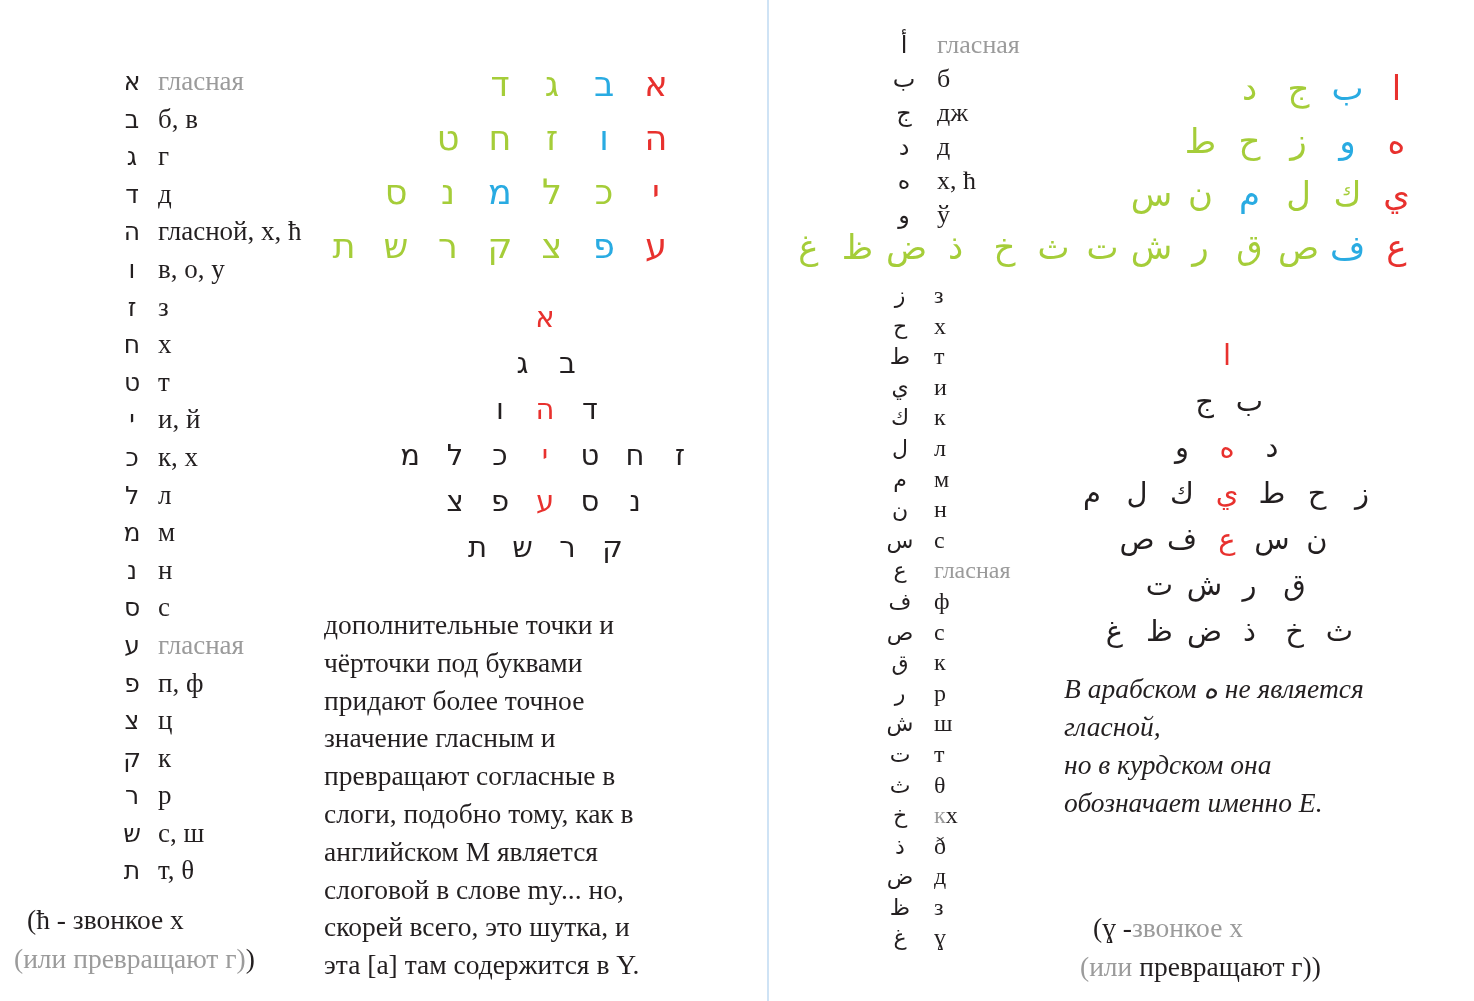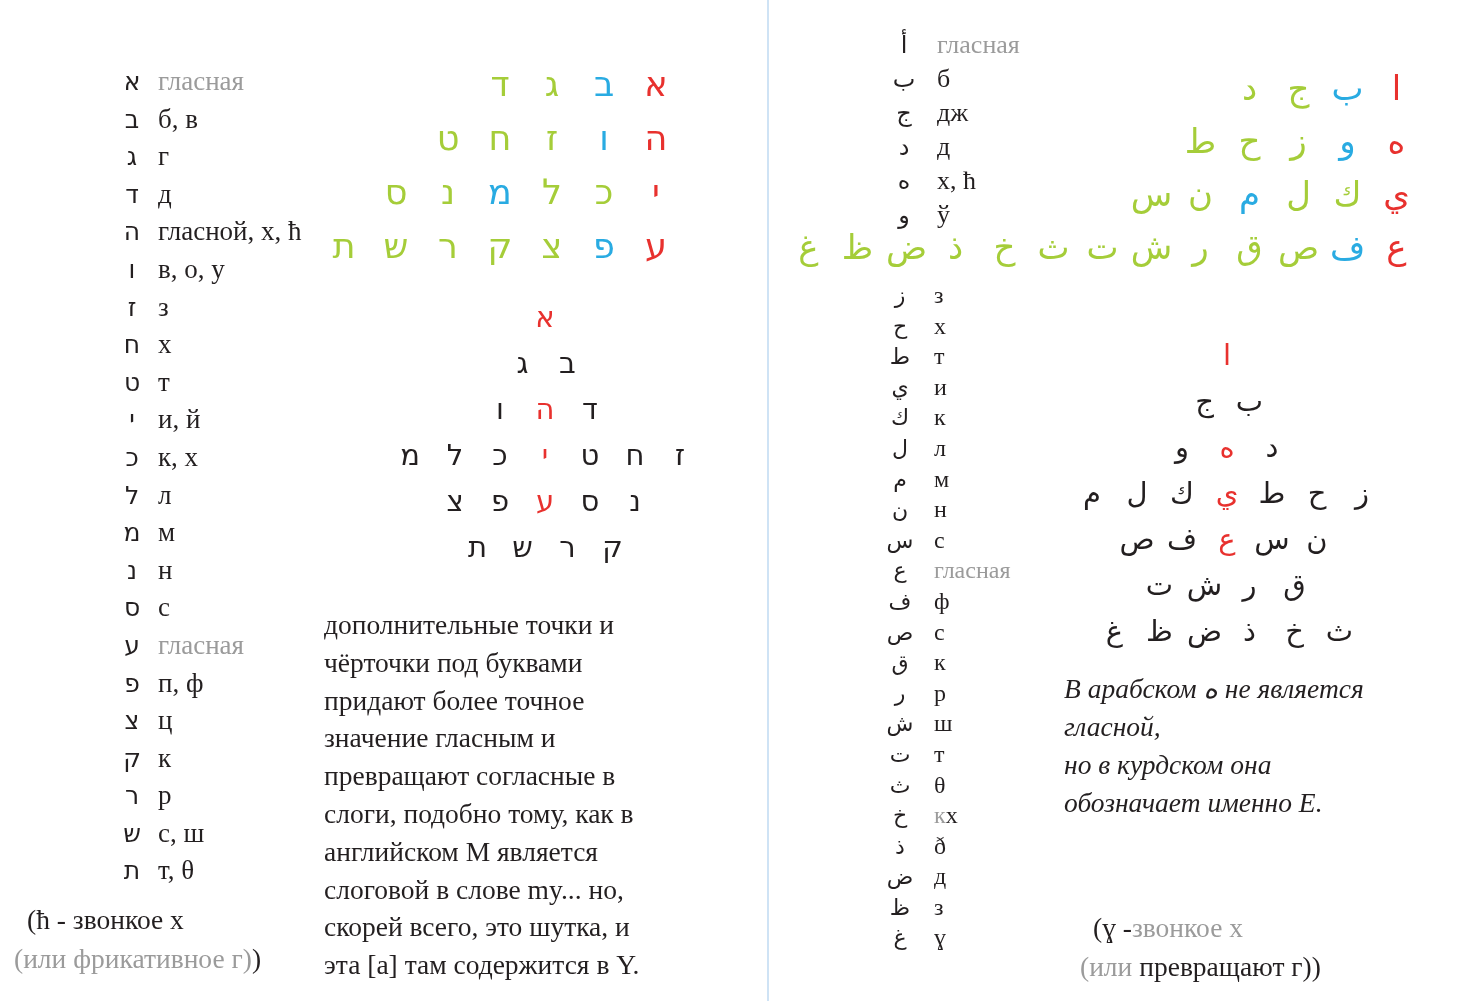--- a/index.html
+++ b/index.html
@@ -239,21 +239,21 @@
 придают более точное
 значение гласным и
 превращают согласные в
 слоги, подобно тому, как в
 английском M является
 слоговой в слове my... но,
 скорей всего, это шутка, и
 эта [a] там содержится в Y.</p>
     <div class="footnote left-foot">
       <div><span class="indent1">(ћ - звонкое х</span></div>
-      <div><span class="muted">(или фрикативное г)</span><span>)</span></div>
+      <div><span class="muted">(или превращают г)</span><span>)</span></div>
     </div>
   </section>
 
   <section>
     <div id="arab-list1" class="llist arab-list1">
         <div class="lrow">
           <span class="glyph">أ</span>
           <span class="val muted">гласная</span>
         </div>
         <div class="lrow">

